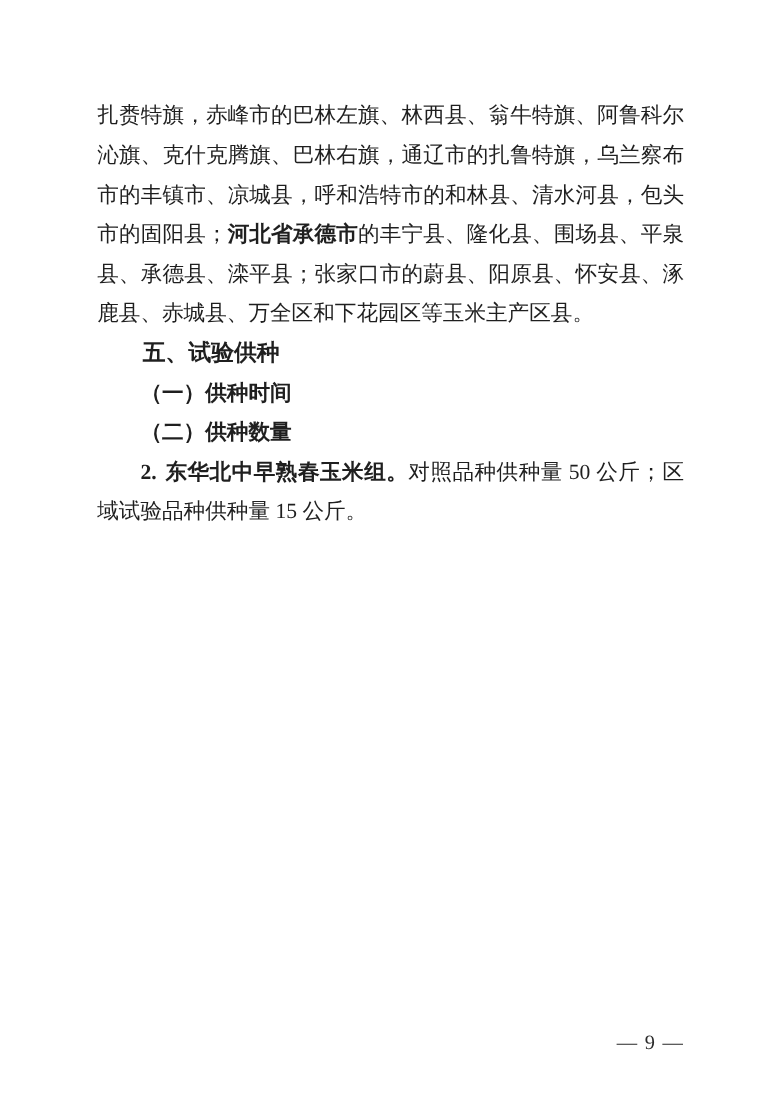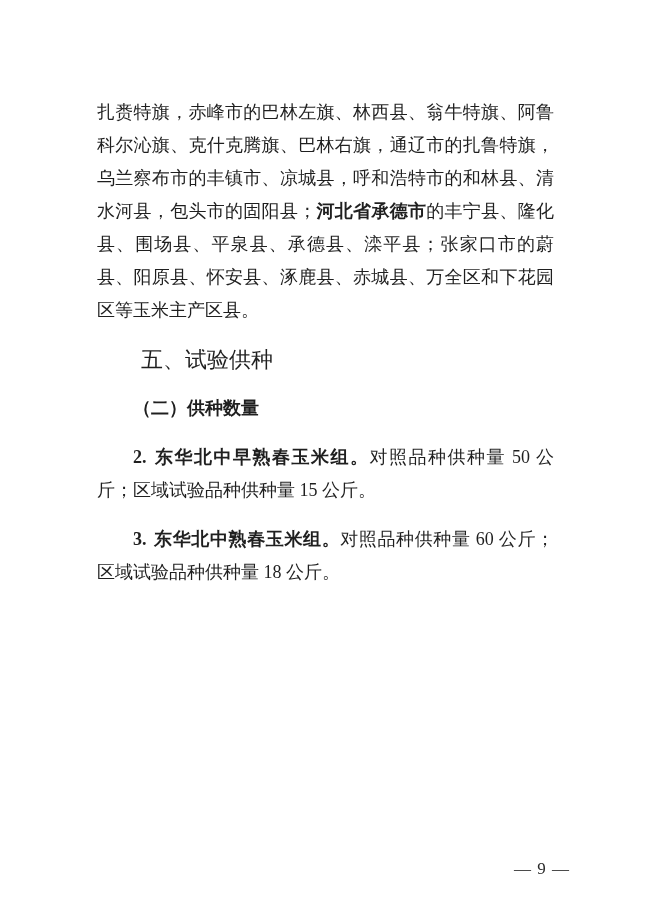--- a/index.html
+++ b/index.html
@@ -20,33 +20,33 @@
     position: absolute;
     left: 81px;
     top: 80px;
     width: 489px;
     font-size: 18px;
     line-height: 33px;
     text-align: justify;
     text-justify: inter-character;
   }
   .doc p {
-    margin: 16px;
+    margin: 0;
     text-indent: 2em;
   }
   .doc p.continuation {
     text-indent: 0;
   }
   .bold-region {
     font-weight: bold;
   }
   .heading-hei {
     font-family: "Liberation Sans", "DejaVu Sans", sans-serif;
-    font-weight: normal;
-    font-size: 22px;
+    font-weight: bold;
+    font-size: 19px;
   }
   .subheading-kai {
     font-weight: bold;
   }
   .item-label {
     font-weight: bold;
     margin-right: 7px;
   }
   .item-name {
     font-weight: bold;
@@ -65,26 +65,26 @@
 <body>
 
 <div class="page">
 
   <div class="doc">
 
     <p class="continuation"><span>扎赉特旗，赤峰市的巴林左旗、林西县、翁牛特旗、阿鲁科尔沁旗、克什克腾旗、巴林右旗，通辽市的扎鲁特旗，乌兰察布市的丰镇市、凉城县，呼和浩特市的和林县、清水河县，包头市的固阳县；</span><span class="bold-region">河北省承德市</span><span>的丰宁县、隆化县、围场县、平泉县、承德县、滦平县；张家口市的蔚县、阳原县、怀安县、涿鹿县、赤城县、万全区和下花园区等玉米主产区县。</span></p>
 
     <p class="heading-hei">五、试验供种</p>
 
+    <p class="subheading-kai">（一）供种时间</p>
 
 
     <p class="subheading-kai">（二）供种数量</p>
 
 
     <p><span class="item-label">2.</span><span class="item-name">东华北中早熟春玉米组。</span><span>对照品种供种量 50 公斤；区域试验品种供种量 15 公斤。</span></p>
 
-    <p><span class="item-label">3.</span><span class="item-name">东华北中熟春玉米组。</span><span>对照品种供种量 60 公斤；区域试验品种供种量 18 公斤。</span></p>
 
   </div>
 
   <div class="page-number">— 9 —</div>
 
 </div>
 
 </body></html>

